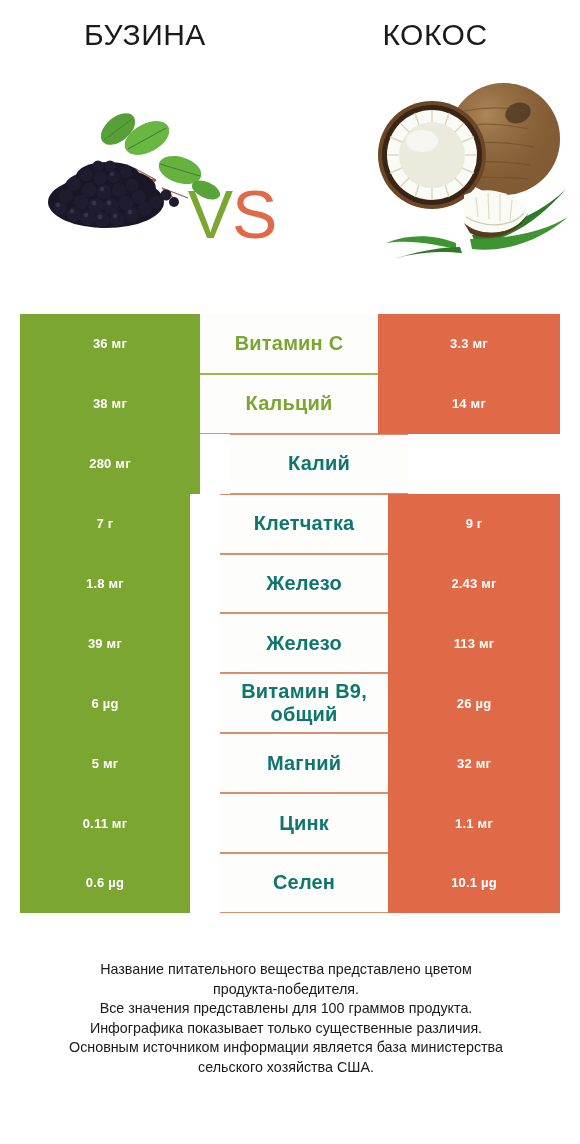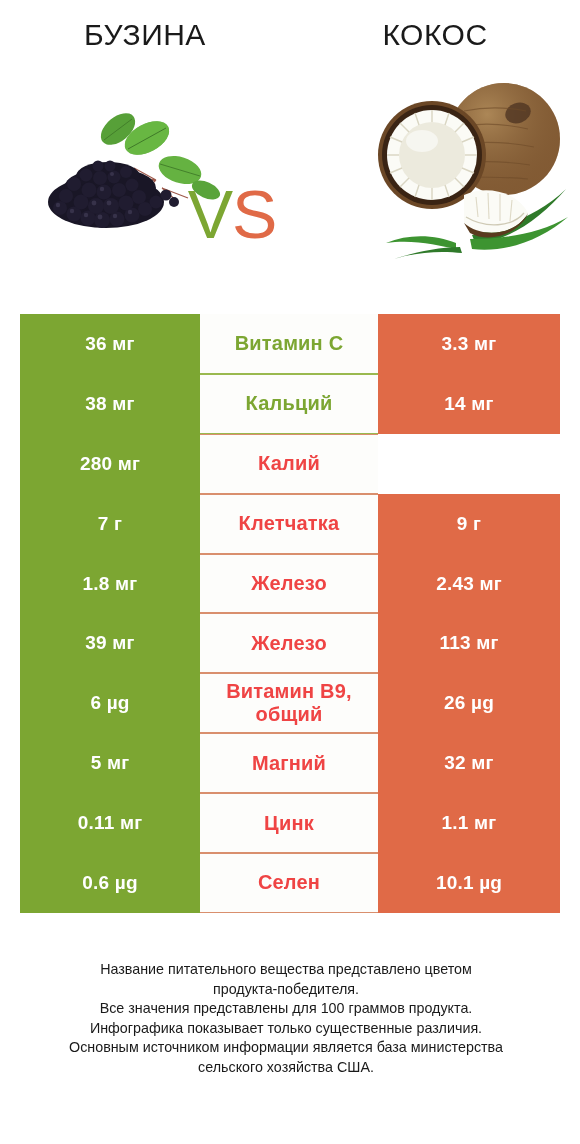--- a/index.html
+++ b/index.html
@@ -83,21 +83,21 @@
     display: flex;
     width: 540px;
     height: 59.9px;
     align-items: stretch;
   }
   .cell {
     display: flex;
     align-items: center;
     justify-content: center;
     box-sizing: border-box;
-    font-size: 19px;
+    font-size: 13px;
     font-weight: bold;
     letter-spacing: 0.2px;
   }
   .cell-left {
     width: 180px;
     background: #7CA632;
     color: #ffffff;
   }
   .cell-mid {
     width: 178px;
@@ -107,21 +107,21 @@
     border-top: 1px solid transparent;
     border-bottom: 1px solid transparent;
   }
   .cell-right {
     width: 182px;
     background: #E06A47;
     color: #ffffff;
   }
   .row:first-child .cell-mid { border-top-color: transparent; }
   .win-green .cell-mid { color: #7CA632; border-color: #9ab94f; }
-  .win-orange .cell-mid { color: #ef4444; border-color: #d98f6d; }
+  .win-orange .cell-mid { color: #0f766e; border-color: #d98f6d; margin-left: 30px; }
 
   
   .footer {
     position: absolute;
     left: 0;
     top: 960px;
     width: 572px;
     text-align: center;
     font-size: 14.3px;
     line-height: 19.5px;

